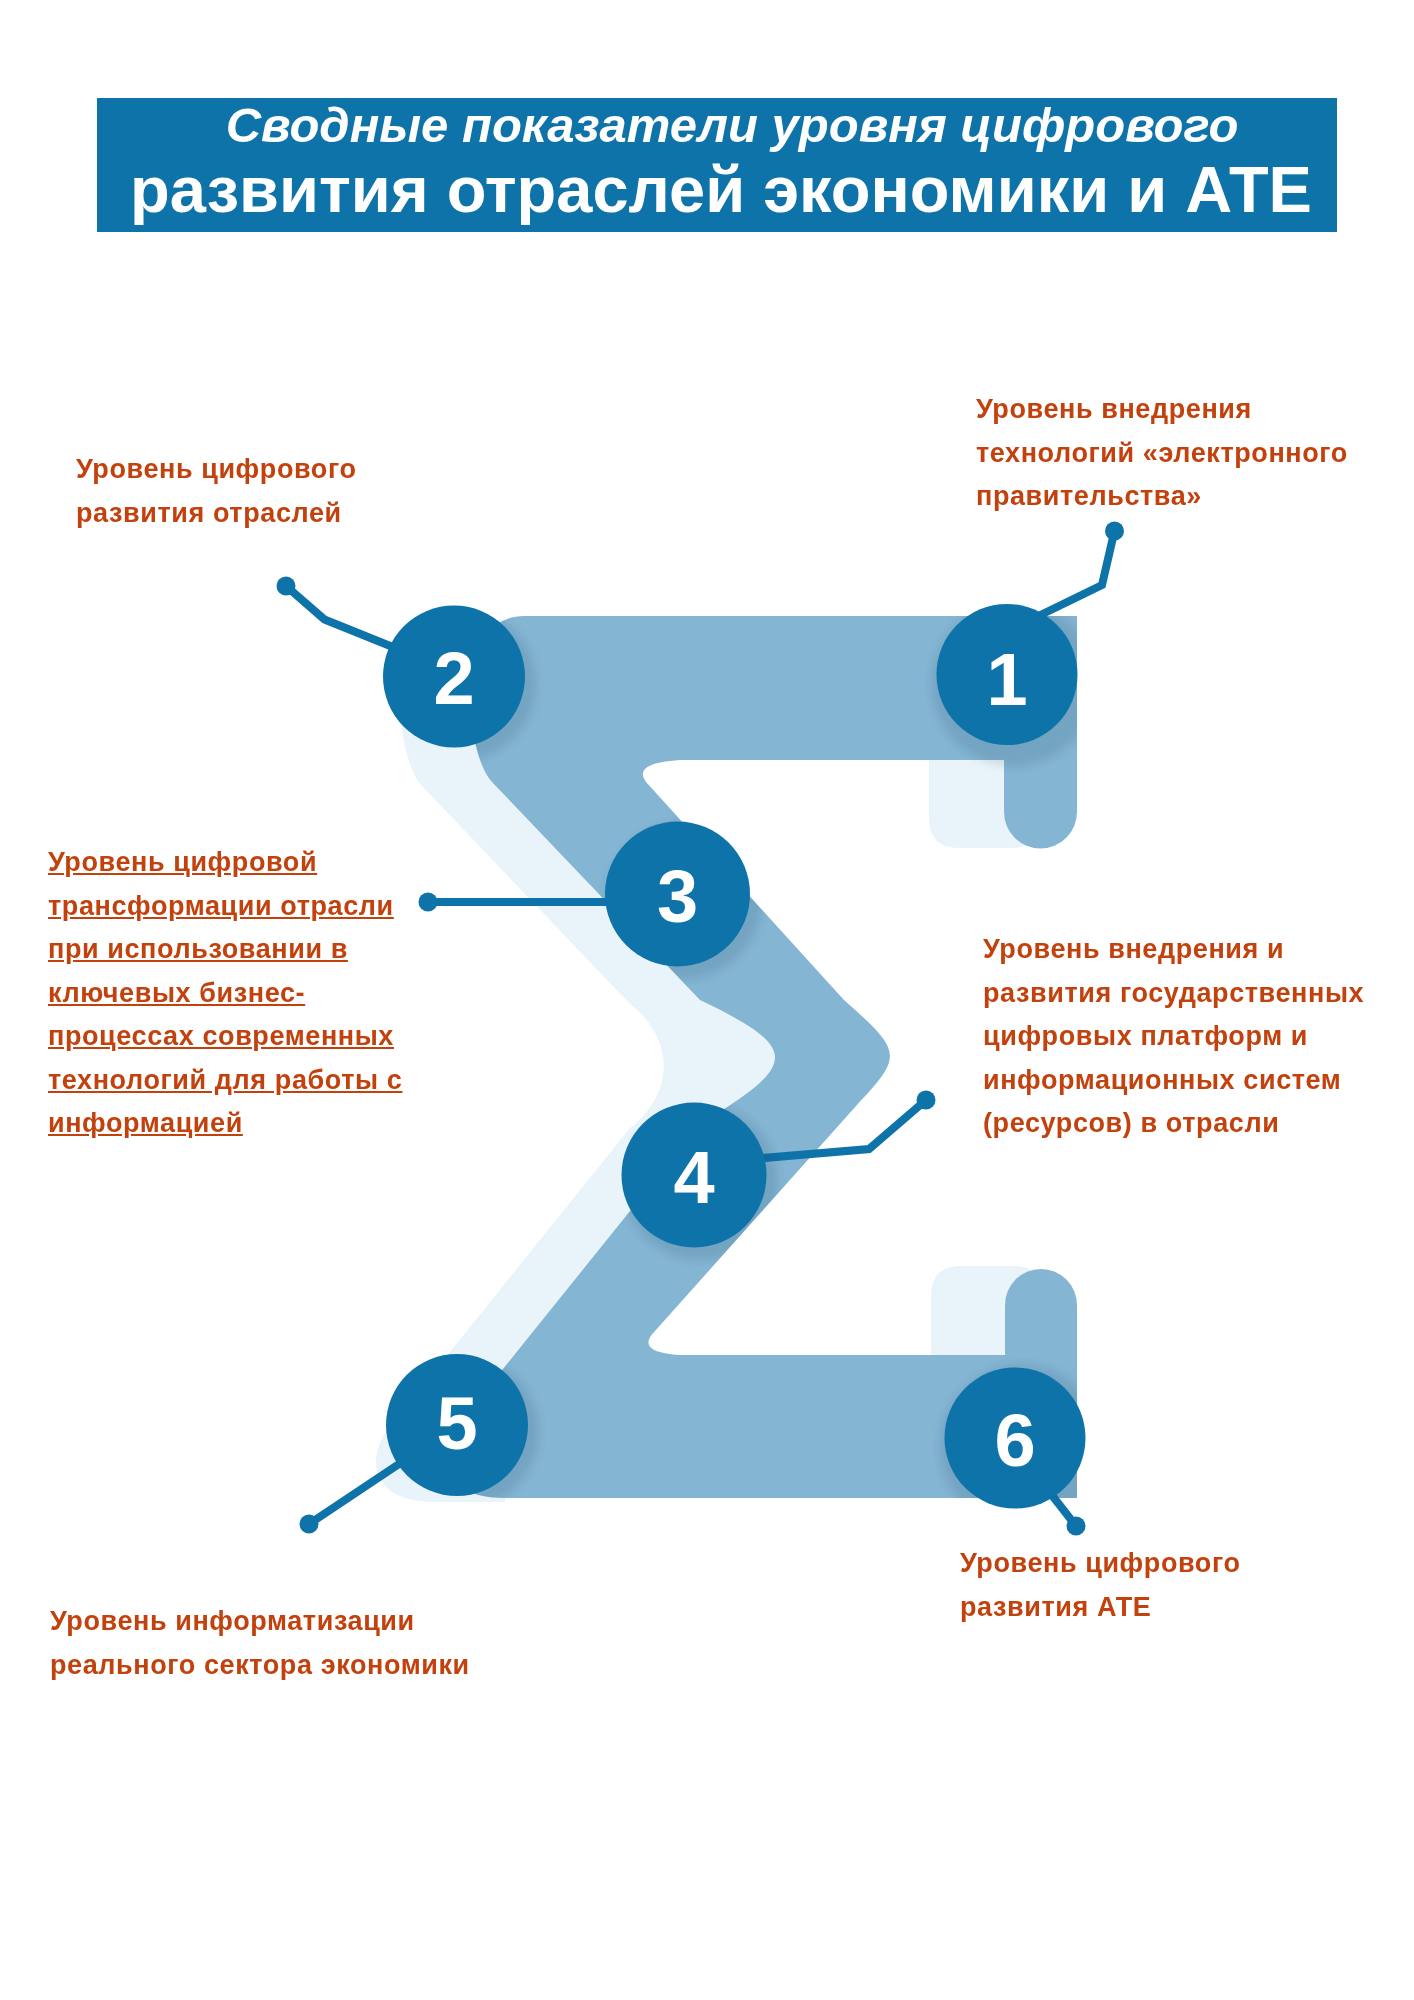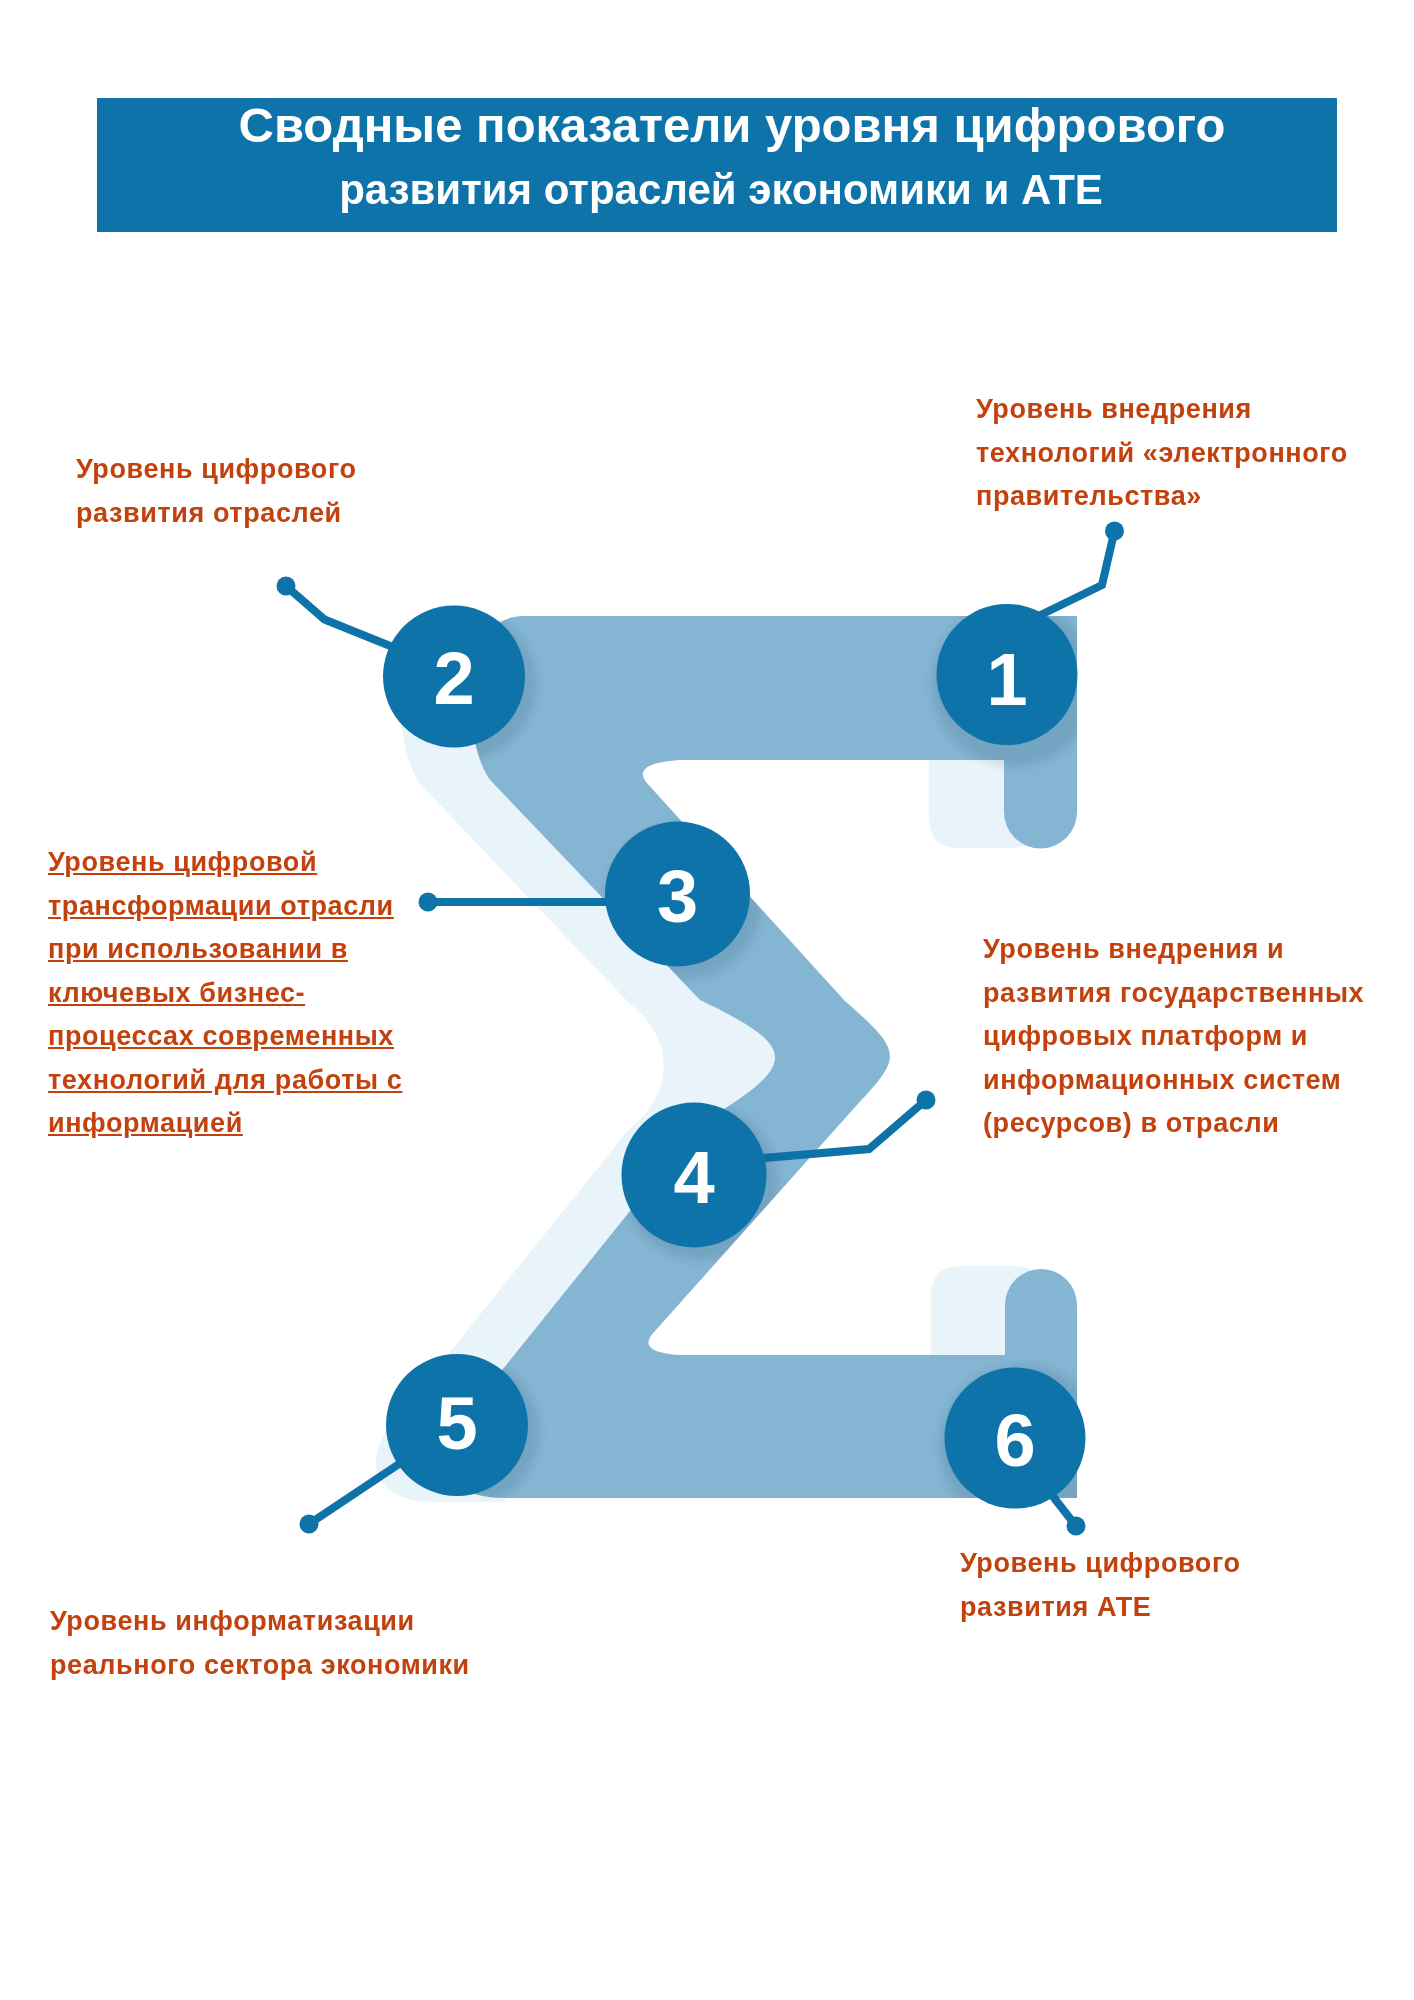--- a/index.html
+++ b/index.html
@@ -98,20 +98,20 @@
   <g fill="#ffffff" font-family="Liberation Sans, sans-serif" font-weight="bold" font-size="74" text-anchor="middle">
     <text x="1007" y="704.5">1</text>
     <text x="454" y="704">2</text>
     <text x="677.5" y="921.5">3</text>
     <text x="694" y="1202.5">4</text>
     <text x="457" y="1448.5">5</text>
     <text x="1015" y="1465.5">6</text>
   </g>
 </svg>
 <div class="banner"></div>
-<div style="position:absolute;top:101.2px;left:732px;transform:translateX(-50%);white-space:nowrap;color:#fff;font-weight:bold;font-size:49px;line-height:49px;">Сводные показатели уровня цифрового</div>
-<div style="position:absolute;top:165.2px;left:721px;transform:translateX(-50%);white-space:nowrap;color:#fff;font-weight:bold;font-size:42px;line-height:49px;">развития отраслей экономики и АТЕ</div>
+<div style="position:absolute;top:101.2px;left:732px;transform:translateX(-50%);white-space:nowrap;color:#fff;font-weight:bold;font-size:49px;line-height:49px;font-style:italic;">Сводные показатели уровня цифрового</div>
+<div style="position:absolute;top:165.2px;left:721px;transform:translateX(-50%);white-space:nowrap;color:#fff;font-weight:bold;font-size:65px;line-height:49px;">развития отраслей экономики и АТЕ</div>
 <div class="lbl" style="left:976px;top:388px;">Уровень внедрения<br>технологий «электронного<br>правительства»</div>
 <div class="lbl" style="left:76px;top:448px;">Уровень цифрового<br>развития отраслей</div>
 <div class="lbl" style="left:48px;top:841px;text-decoration:underline;">Уровень цифровой<br>трансформации отрасли<br>при использовании в<br>ключевых бизнес-<br>процессах современных<br>технологий для работы с<br>информацией</div>
 <div class="lbl" style="left:983px;top:928px;">Уровень внедрения и<br>развития государственных<br>цифровых платформ и<br>информационных систем<br>(ресурсов) в отрасли</div>
 <div class="lbl" style="left:50px;top:1600px;">Уровень информатизации<br>реального сектора экономики</div>
 <div class="lbl" style="left:960px;top:1542px;">Уровень цифрового<br>развития АТЕ</div>
 
 </body></html>

